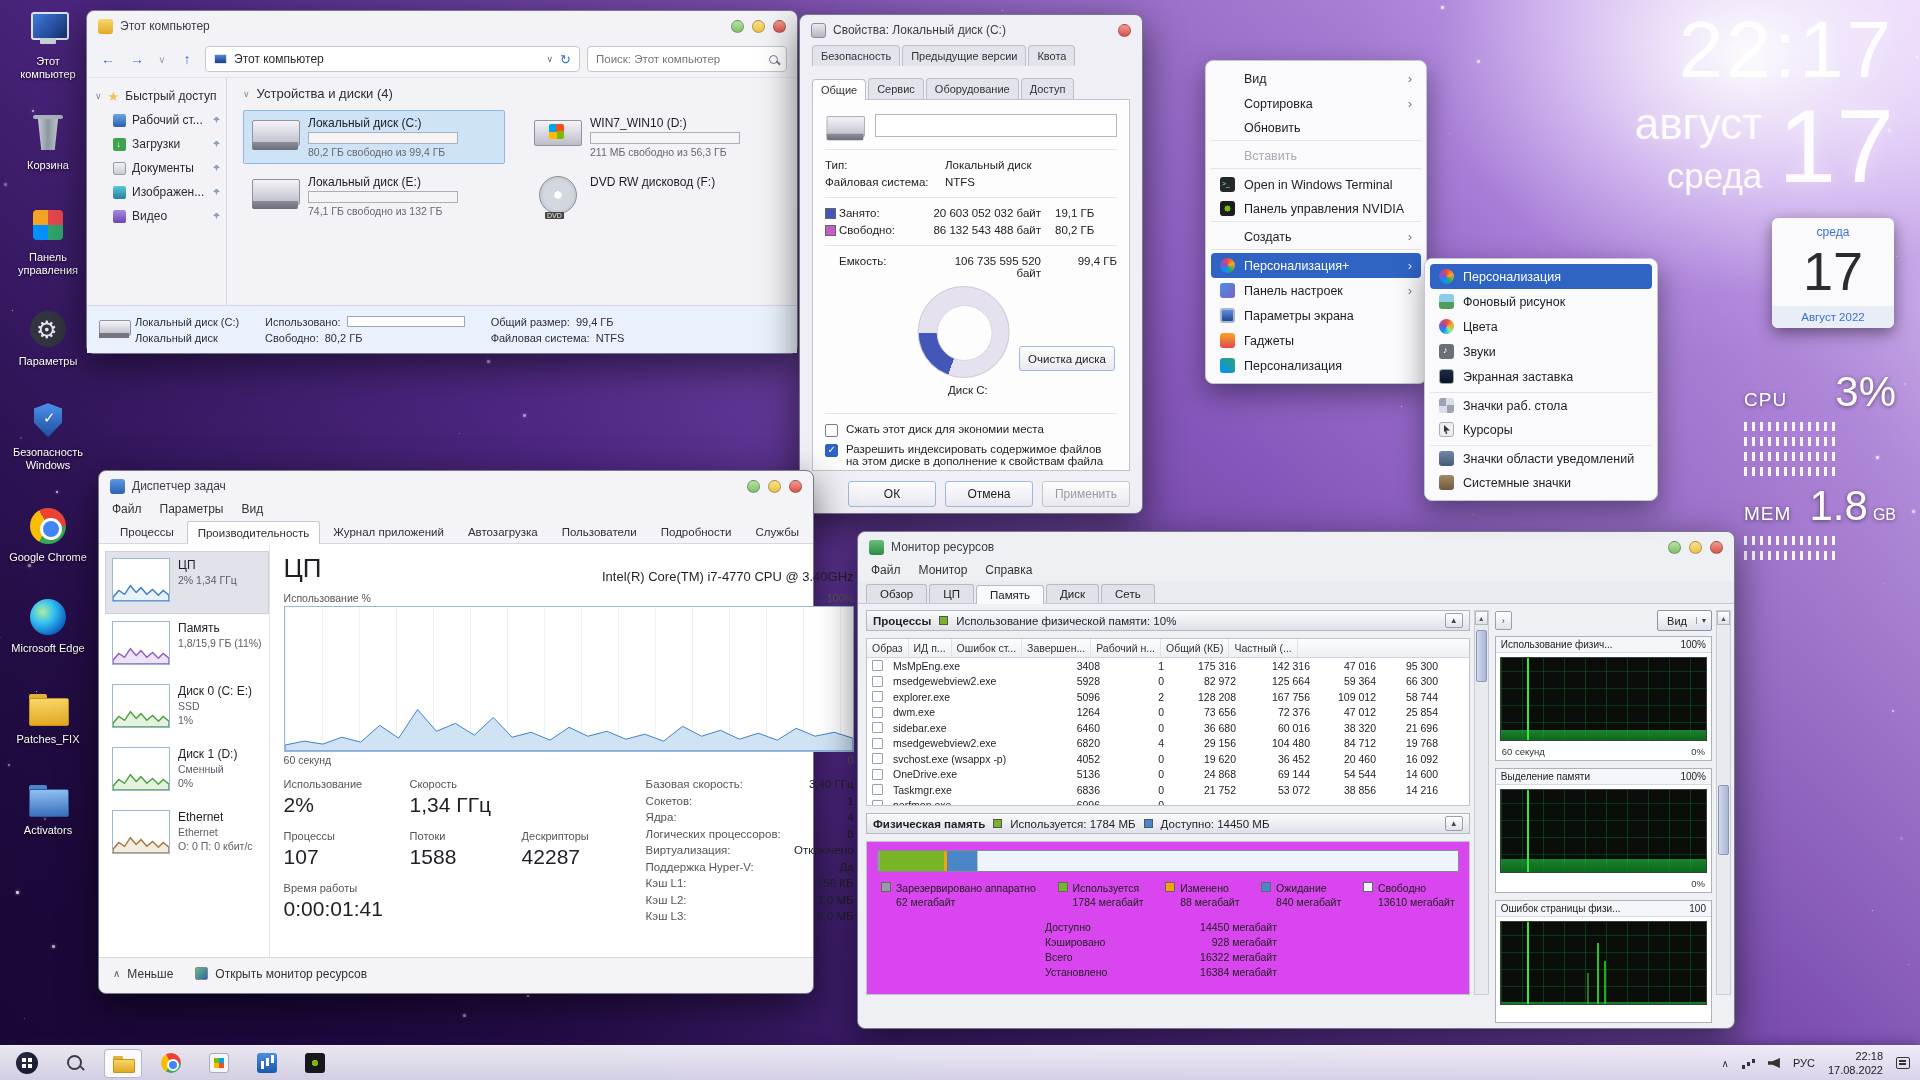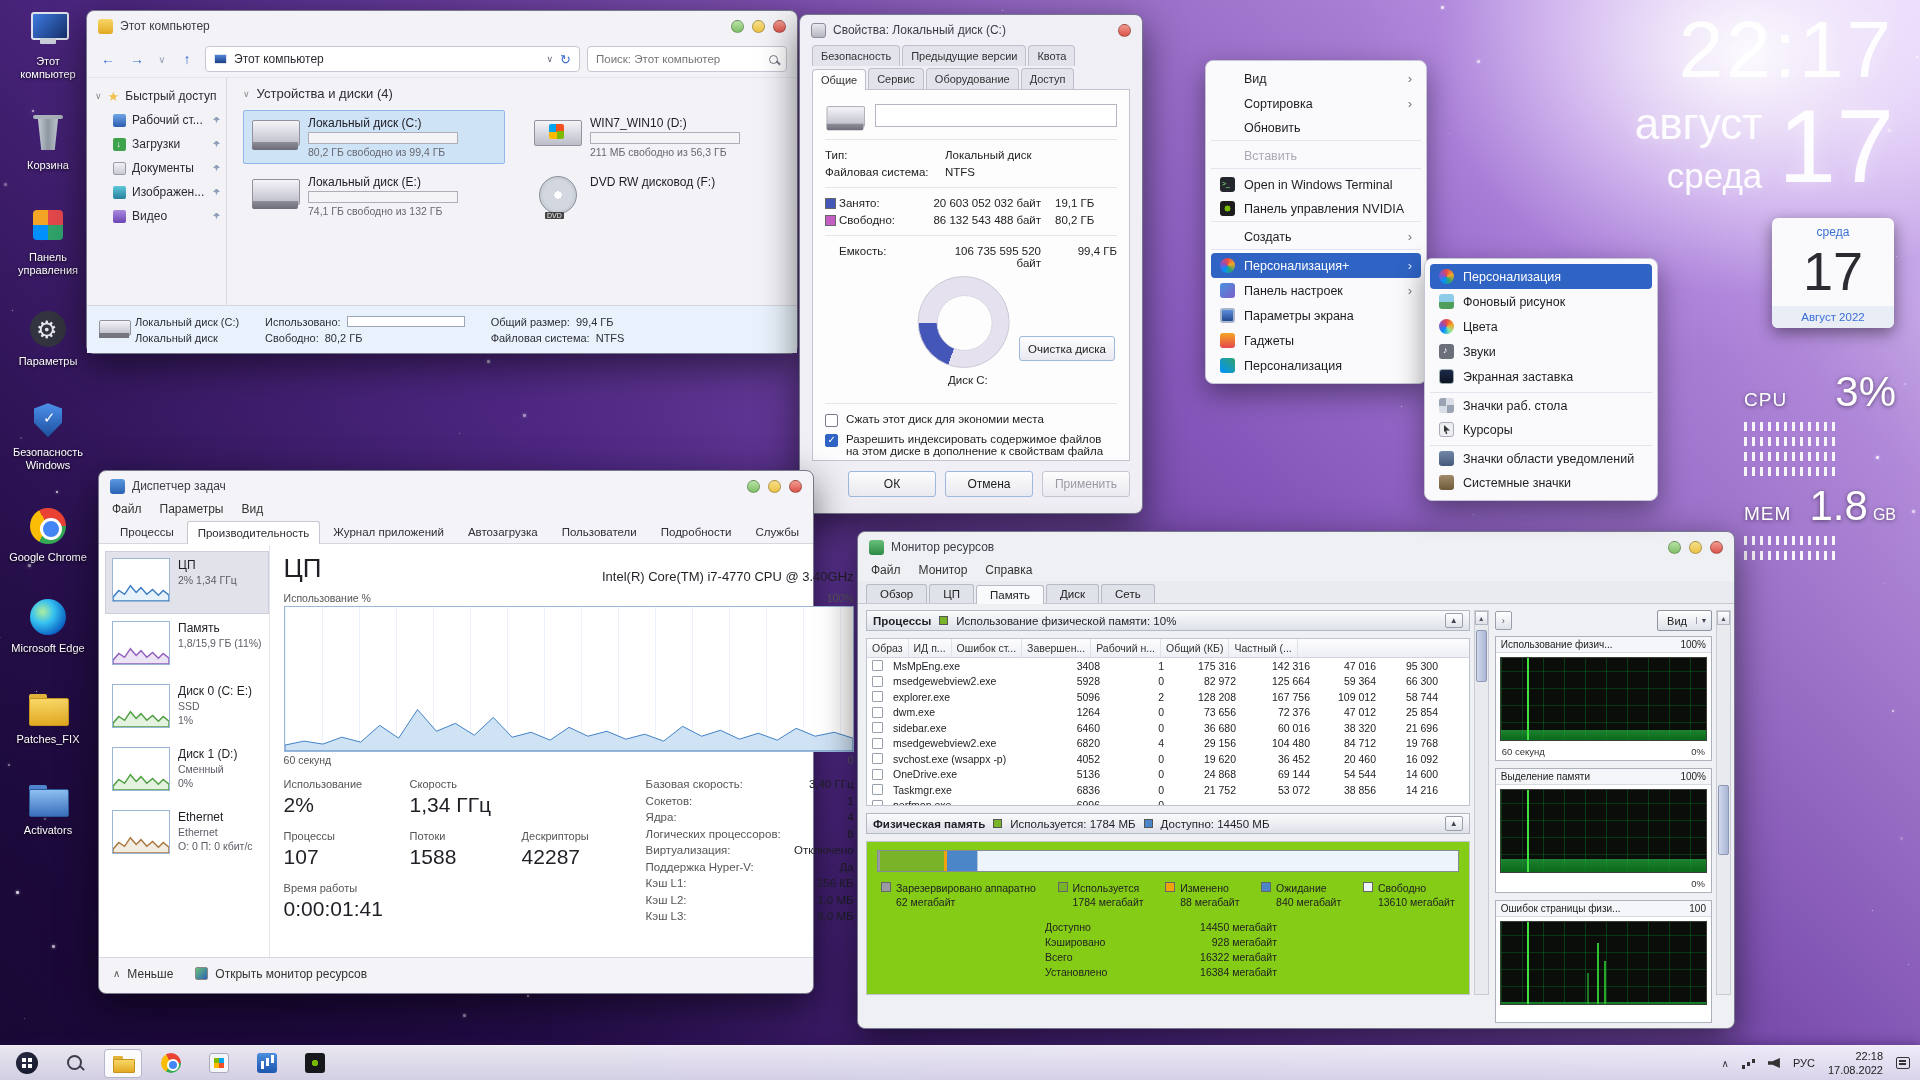--- a/index.html
+++ b/index.html
@@ -244,21 +244,21 @@
 .sec-btn{margin-left:auto;width:18px;height:15px;border:1px solid #99a0ac;background:linear-gradient(#fff,#dfe3e9);font-size:8px;display:flex;align-items:center;justify-content:center;color:#445;border-radius:2px}
 .rm-table{border:1px solid #c0c4ce;background:#fff;height:168px;overflow:hidden}
 .rm-thead{display:flex;height:19px;border-bottom:1px solid #d2d5dd;background:linear-gradient(#fdfdfe,#edeff4);font-size:10.5px;color:#333;align-items:center}
 .rm-th{padding:0 5px;border-right:1px solid #e0e2e9;height:100%;display:flex;align-items:center;white-space:nowrap;overflow:hidden}
 .rm-row{display:flex;height:15.5px;font-size:10.5px;align-items:center;color:#1c1c22}
 .rm-cb{width:11px;height:11px;border:1px solid #98a0ac;background:#fff;margin:0 5px;flex:0 0 11px;border-radius:1px}
 .rc{padding:0 5px;white-space:nowrap;overflow:hidden}
 .rc.c1{width:167px}.rc.c2{width:50px;text-align:right}.rc.c3{width:64px;text-align:right}
 .rc.c4{width:72px;text-align:right}.rc.c5{width:74px;text-align:right}
 .rc.c6{width:66px;text-align:right}.rc.c7{width:62px;text-align:right}
-.mem-box{border:1px solid #c0c4ce;background:#84cc16;flex:1;padding:8px 10px 4px}
+.mem-box{border:1px solid #c0c4ce;background:#d946ef;flex:1;padding:8px 10px 4px}
 .mem-bar{height:22px;border:1px solid #848a96;display:flex;margin-bottom:9px;overflow:hidden}
 .mseg{height:100%}
 .mseg.free{border-left:1px solid #b8c4d4}
 .legend{display:flex;justify-content:space-between;padding:0 4px}
 .leg-item{display:flex;gap:5px;font-size:10.5px;color:#222;line-height:1.35}
 .leg-sq{width:10px;height:10px;border:1px solid #666;margin-top:1px;flex:0 0 10px}
 .mem-stats{margin:10px 0 0 168px;width:232px;font-size:10.5px;color:#222}
 .ms-row{display:flex;justify-content:space-between;padding:1.5px 0}
 .rm-vscroll{width:15px;background:#e8eaee;border:1px solid #c9ccd4;display:flex;flex-direction:column;align-items:center;margin-left:4px}
 .vs-btn{width:13px;height:14px;font-size:7px;color:#556;display:flex;align-items:center;justify-content:center;background:linear-gradient(#fff,#dde1e8);border:1px solid #b2b7c1;margin-top:0px}
@@ -623,21 +623,21 @@
     <span class="tb-btns">
           <span class="cbtn close"></span>
         </span>
   </div>
   <div class="ptabs">
 
   <span class="ptab">Безопасность</span>
         <span class="ptab">Предыдущие версии</span>
         <span class="ptab">Квота</span>
       </div>
-  <div class="ptabs" style="margin-top:2px">
+  <div class="ptabs" style="margin-top:12px">
 
   <span class="ptab active">Общие</span>
         <span class="ptab">Сервис</span>
         <span class="ptab">Оборудование</span>
         <span class="ptab">Доступ</span>
       </div>
   <div class="prop-panel">
     <div class="lab-row">
       <span class="drv-ico hdd" style="width:40px;height:30px;flex:0 0 40px;transform:scale(.8);transform-origin:left center"></span>
       <input class="vol-input" value="" style="">

